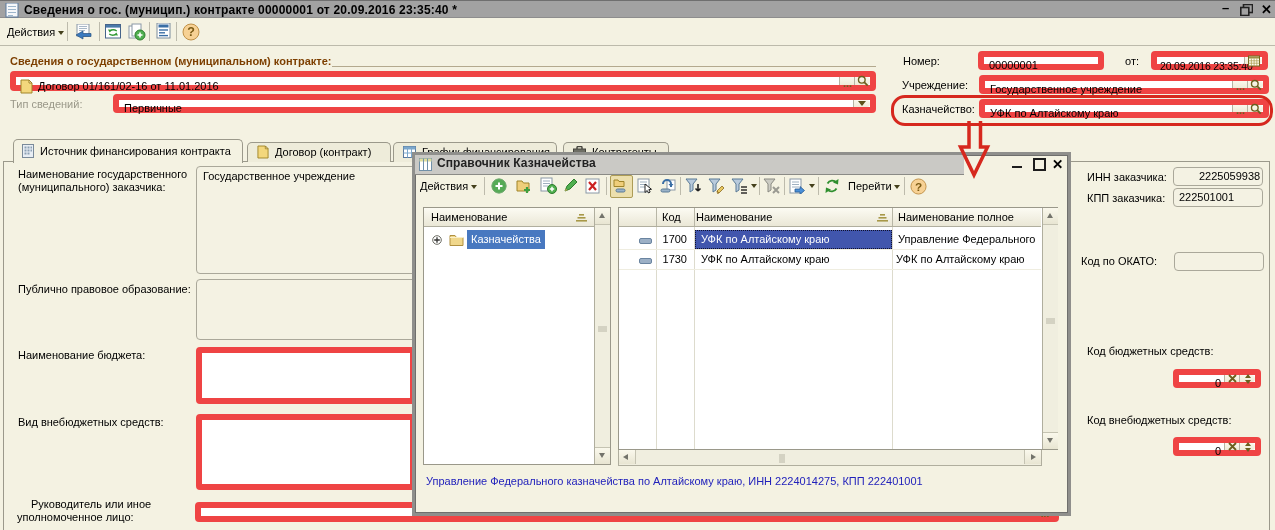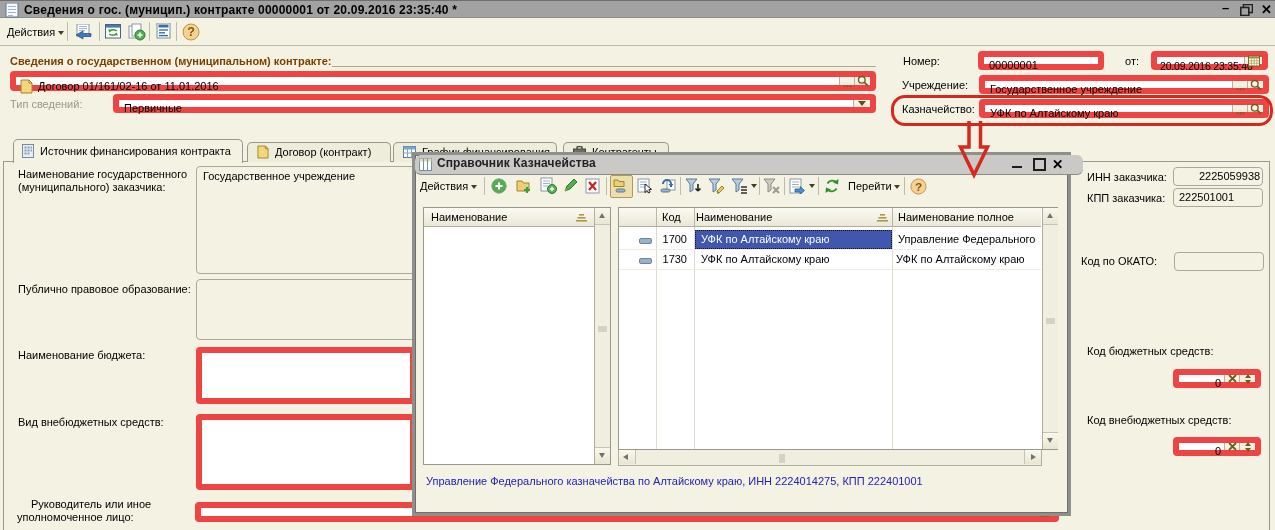--- a/index.html
+++ b/index.html
@@ -257,21 +257,21 @@
       </svg>
   </div>
   <div class="btnzone" style="right:0;width:15px;border-radius:0 4px 4px 0;flex-direction:column;">
     <div style="width:0;height:0;border-left:3.5px solid transparent;border-right:3.5px solid transparent;border-bottom:4.5px solid #6b5f1e;margin-bottom:2px;"></div>
     <div style="width:0;height:0;border-left:3.5px solid transparent;border-right:3.5px solid transparent;border-top:4.5px solid #6b5f1e;"></div>
   </div>
 </div>
 
 <div class="abs" id="dialog" style="left:412px;top:152px;width:659px;height:364px;background:#f4f2e2;border:3px solid #8f8f8c;box-shadow:0 0 0 1px #6f6f6d inset;box-sizing:border-box;z-index:10;">
 
-  <div class="abs" style="left:0;top:0;width:668px;height:19px;background:#cac9c5;border-bottom:1px solid #8a8a86;border-radius:6px;">
+  <div class="abs" style="left:0;top:0;width:549px;height:19px;background:#cac9c5;border-bottom:1px solid #8a8a86;">
     <svg class="abs" style="left:4px;top:3px;" width="13" height="13" viewBox="0 0 13 13">
       <rect x="0.5" y="0.5" width="12" height="12" fill="#fff" stroke="#7090a8"></rect>
       <rect x="0.5" y="0.5" width="12" height="3" fill="#dede9e"></rect>
       <g stroke="#7090a8" stroke-width="1">
           <line x1="4.5" y1="0.5" x2="4.5" y2="12.5"></line>
           <line x1="8.5" y1="0.5" x2="8.5" y2="12.5"></line>
         </g>
     </svg>
     <div class="lbl" style="left:22px;top:1px;font-weight:bold;font-size:12px;color:#222;letter-spacing:0.1px;">Справочник Казначейства</div>
     <div class="abs" style="left:597px;top:11px;width:10px;height:2px;background:#1d1d1d;"></div>
@@ -386,20 +386,32 @@
       <div class="lbl" style="left:7px;top:3px;">Наименование</div>
       <svg class="abs" style="left:152px;top:6px;" width="12" height="8" viewBox="0 0 12 8">
           <g fill="#a89848">
             <rect x="3" y="0" width="5" height="1.6"></rect>
             <rect x="1.5" y="3" width="8" height="1.6"></rect>
             <rect x="0" y="6" width="11" height="1.6"></rect>
           </g>
         </svg>
     </div>
 
+    <div class="abs" style="left:0;top:22px;width:170px;height:20px;background:#fff;">
+      <svg class="abs" style="left:8px;top:5px;" width="10" height="10" viewBox="0 0 10 10">
+        <circle cx="5" cy="5" r="4.3" fill="#fff" stroke="#6a6a62"></circle>
+        <path d="M5,2.2 V7.8 M2.2,5 H7.8" stroke="#333" stroke-width="1.3"></path>
+      </svg>
+      <svg class="abs" style="left:25px;top:3px;" width="15" height="13" viewBox="0 0 15 13">
+        <path d="M1,2.5 h5 l1.5,2 H14 v8 H1 Z" fill="#f0d78c" stroke="#b09040"></path>
+        <path d="M1,4.5 h13" stroke="#fbf0c8" stroke-width="1"></path>
+      </svg>
+      <div class="abs" style="left:43px;top:0px;width:78px;height:19px;background:#4878c0;"></div>
+      <div class="lbl" style="left:47px;top:3px;color:#fff;">Казначейства</div>
+    </div>
 
     <div class="abs" style="left:170px;top:0;width:16px;height:256px;background:#f0eedf;border-left:1px solid #b0ae9e;box-sizing:border-box;">
       <div class="abs" style="left:0;top:0;width:15px;height:16px;background:linear-gradient(#faf8ec,#e8e5d2);border-bottom:1px solid #c5c3b2;">
         <div class="abs" style="left:4px;top:5px;width:0;height:0;border-left:3.5px solid transparent;border-right:3.5px solid transparent;border-bottom:5px solid #73736b;"></div>
       </div>
       <div class="abs" style="left:0;bottom:0;width:15px;height:16px;background:linear-gradient(#faf8ec,#e8e5d2);border-top:1px solid #c5c3b2;">
         <div class="abs" style="left:4px;top:5px;width:0;height:0;border-left:3.5px solid transparent;border-right:3.5px solid transparent;border-top:5px solid #73736b;"></div>
       </div>
       <svg class="abs" style="left:3px;top:118px;" width="9" height="6" viewBox="0 0 9 6">
           <g stroke="#b8b6a6" stroke-width="1">

